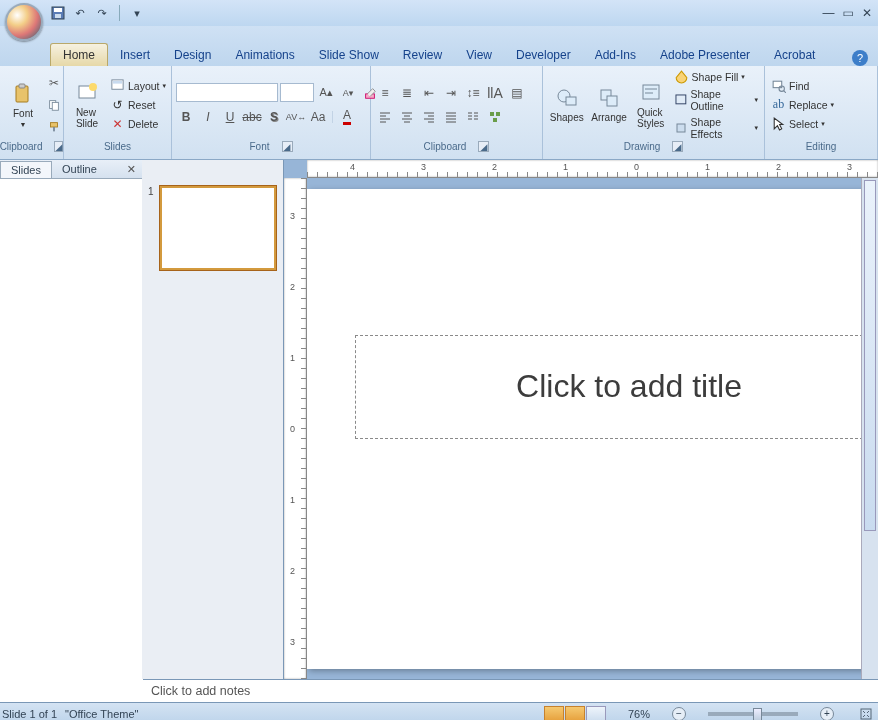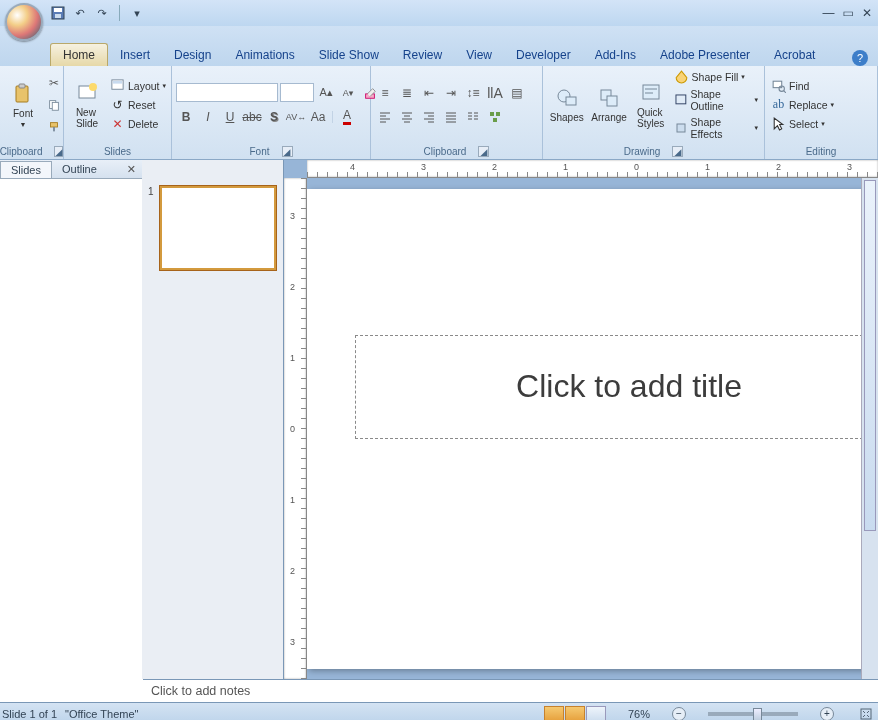--- a/index.html
+++ b/index.html
@@ -17,21 +17,21 @@
 
 .tabs { height: 40px; background: linear-gradient(#cfe1f4,#bed6ee); display:flex; align-items:flex-end; padding-left:50px; font-size:12px; color:#15428b; }
 .tab { padding: 4px 12px; cursor:pointer; }
 .tab.active { background: linear-gradient(#f6f1e0,#e6d8a8); border: 1px solid #b9a86a; border-bottom:none; border-radius: 3px 3px 0 0; color:#333; }
 .help-icon { margin-left:auto; margin-right:10px; width:16px; height:16px; border-radius:50%; background:#3d7ec9; color:#fff; font-size:11px; display:flex; align-items:center; justify-content:center; }
 
 
 .ribbon { height: 94px; background: linear-gradient(#e9f1fa,#d1e1f1); border-bottom:1px solid #8ba8c6; display:flex; }
 .group { border-right:1px solid #aac1da; display:flex; flex-direction:column; padding: 2px 4px; }
 .group-body { flex:1; display:flex; align-items:center; gap: 2px; }
-.group-label { height:16px; text-align:center; font-size:10px; color:#4a6a8a; display:flex; align-items:flex-end; justify-content:center; gap:12px; }
+.group-label { height:16px; text-align:center; font-size:10px; color:#4a6a8a; display:flex; align-items:flex-start; justify-content:center; gap:12px; }
 .group-label .launcher { font-size:9px; border:1px solid #9ab; width:11px; height:11px; display:flex; align-items:center; justify-content:center; background:#e7eef7; }
 .bigbtn { display:flex; flex-direction:column; align-items:center; justify-content:center; padding:2px 4px; font-size:10px; color:#333; gap:2px; min-width: 38px; }
 .bigbtn .ico { width:24px; height:24px; display:flex; align-items:center; justify-content:center; font-size: 18px; }
 .smallbtn { display:flex; align-items:center; gap:3px; font-size:10.5px; color:#333; padding:1px 2px; }
 .smallbtn .ico { width:15px; height:15px; display:flex; align-items:center; justify-content:center; font-size:12px; }
 .col { display:flex; flex-direction:column; gap: 2px; justify-content:center; }
 .row { display:flex; gap:2px; }
 .fontbox { width: 102px; height: 19px; background:#fff; border:1px solid #a6bad0; font-size:11px; }
 .sizebox { width: 34px; height:19px; background:#fff; border:1px solid #a6bad0; font-size:11px; }
 .sm-ico-btn { width: 20px; height: 20px; display:flex; align-items:center; justify-content:center; font-size:12px; color:#555; }

